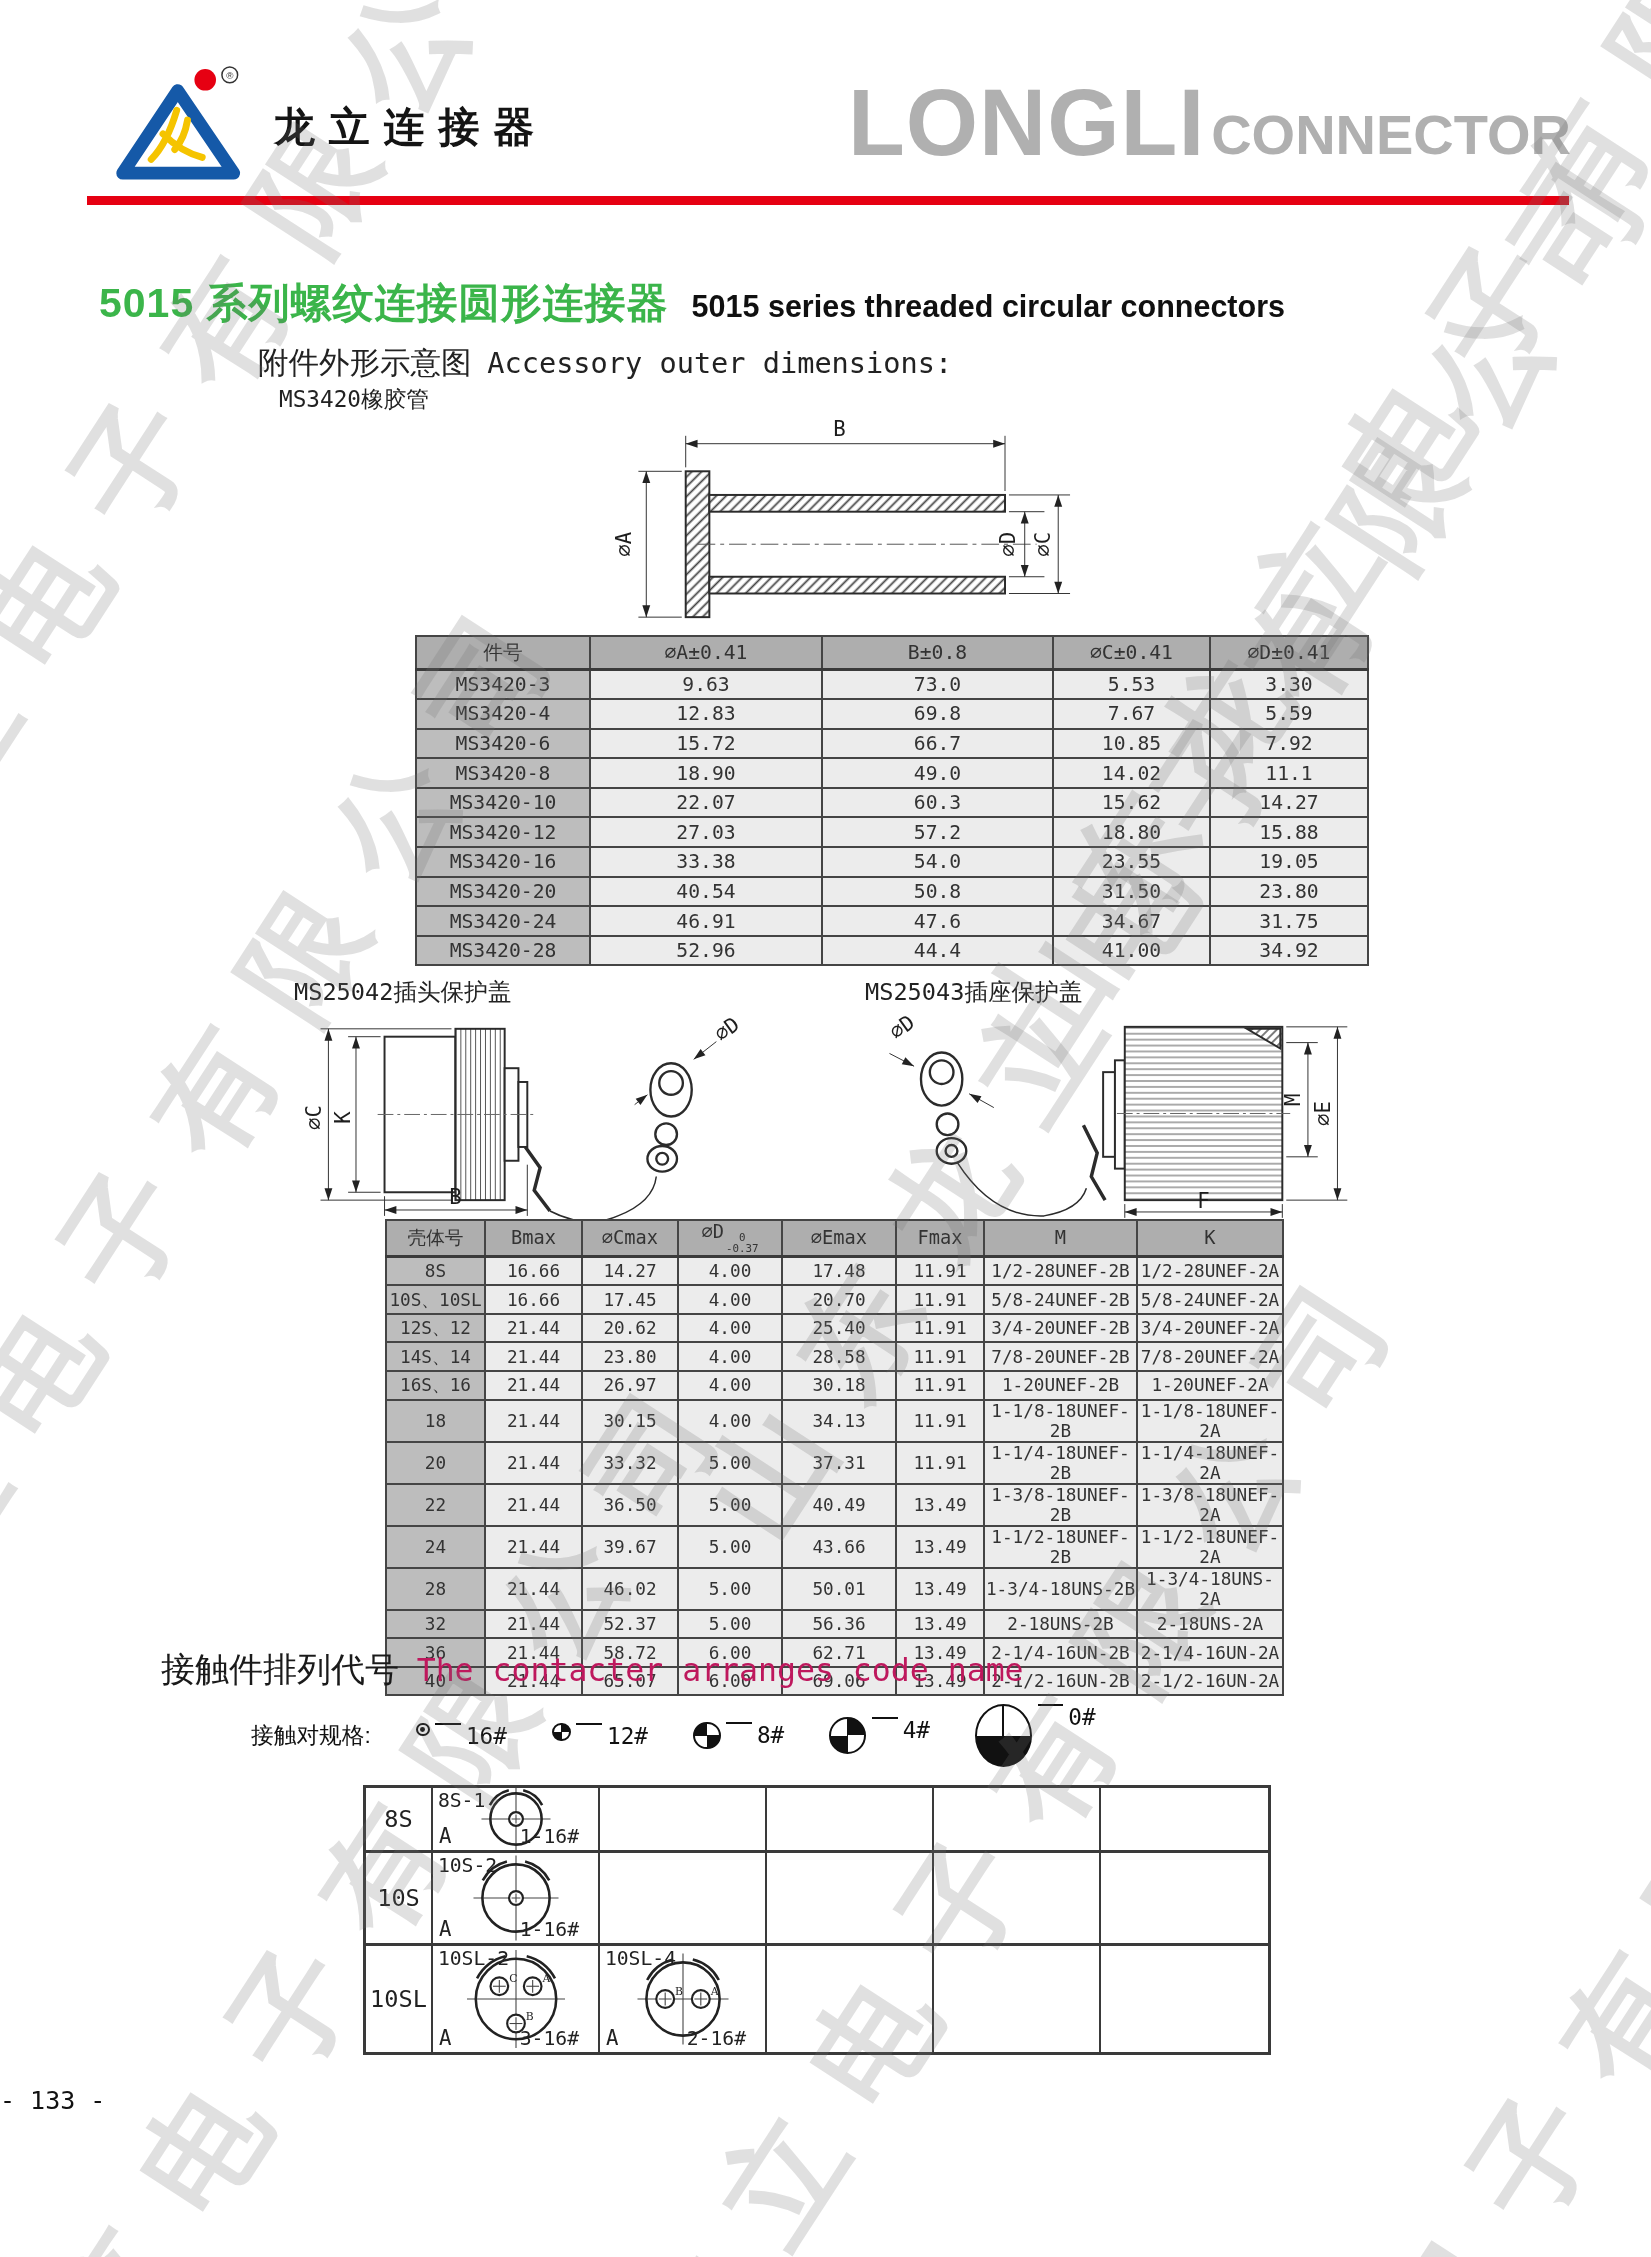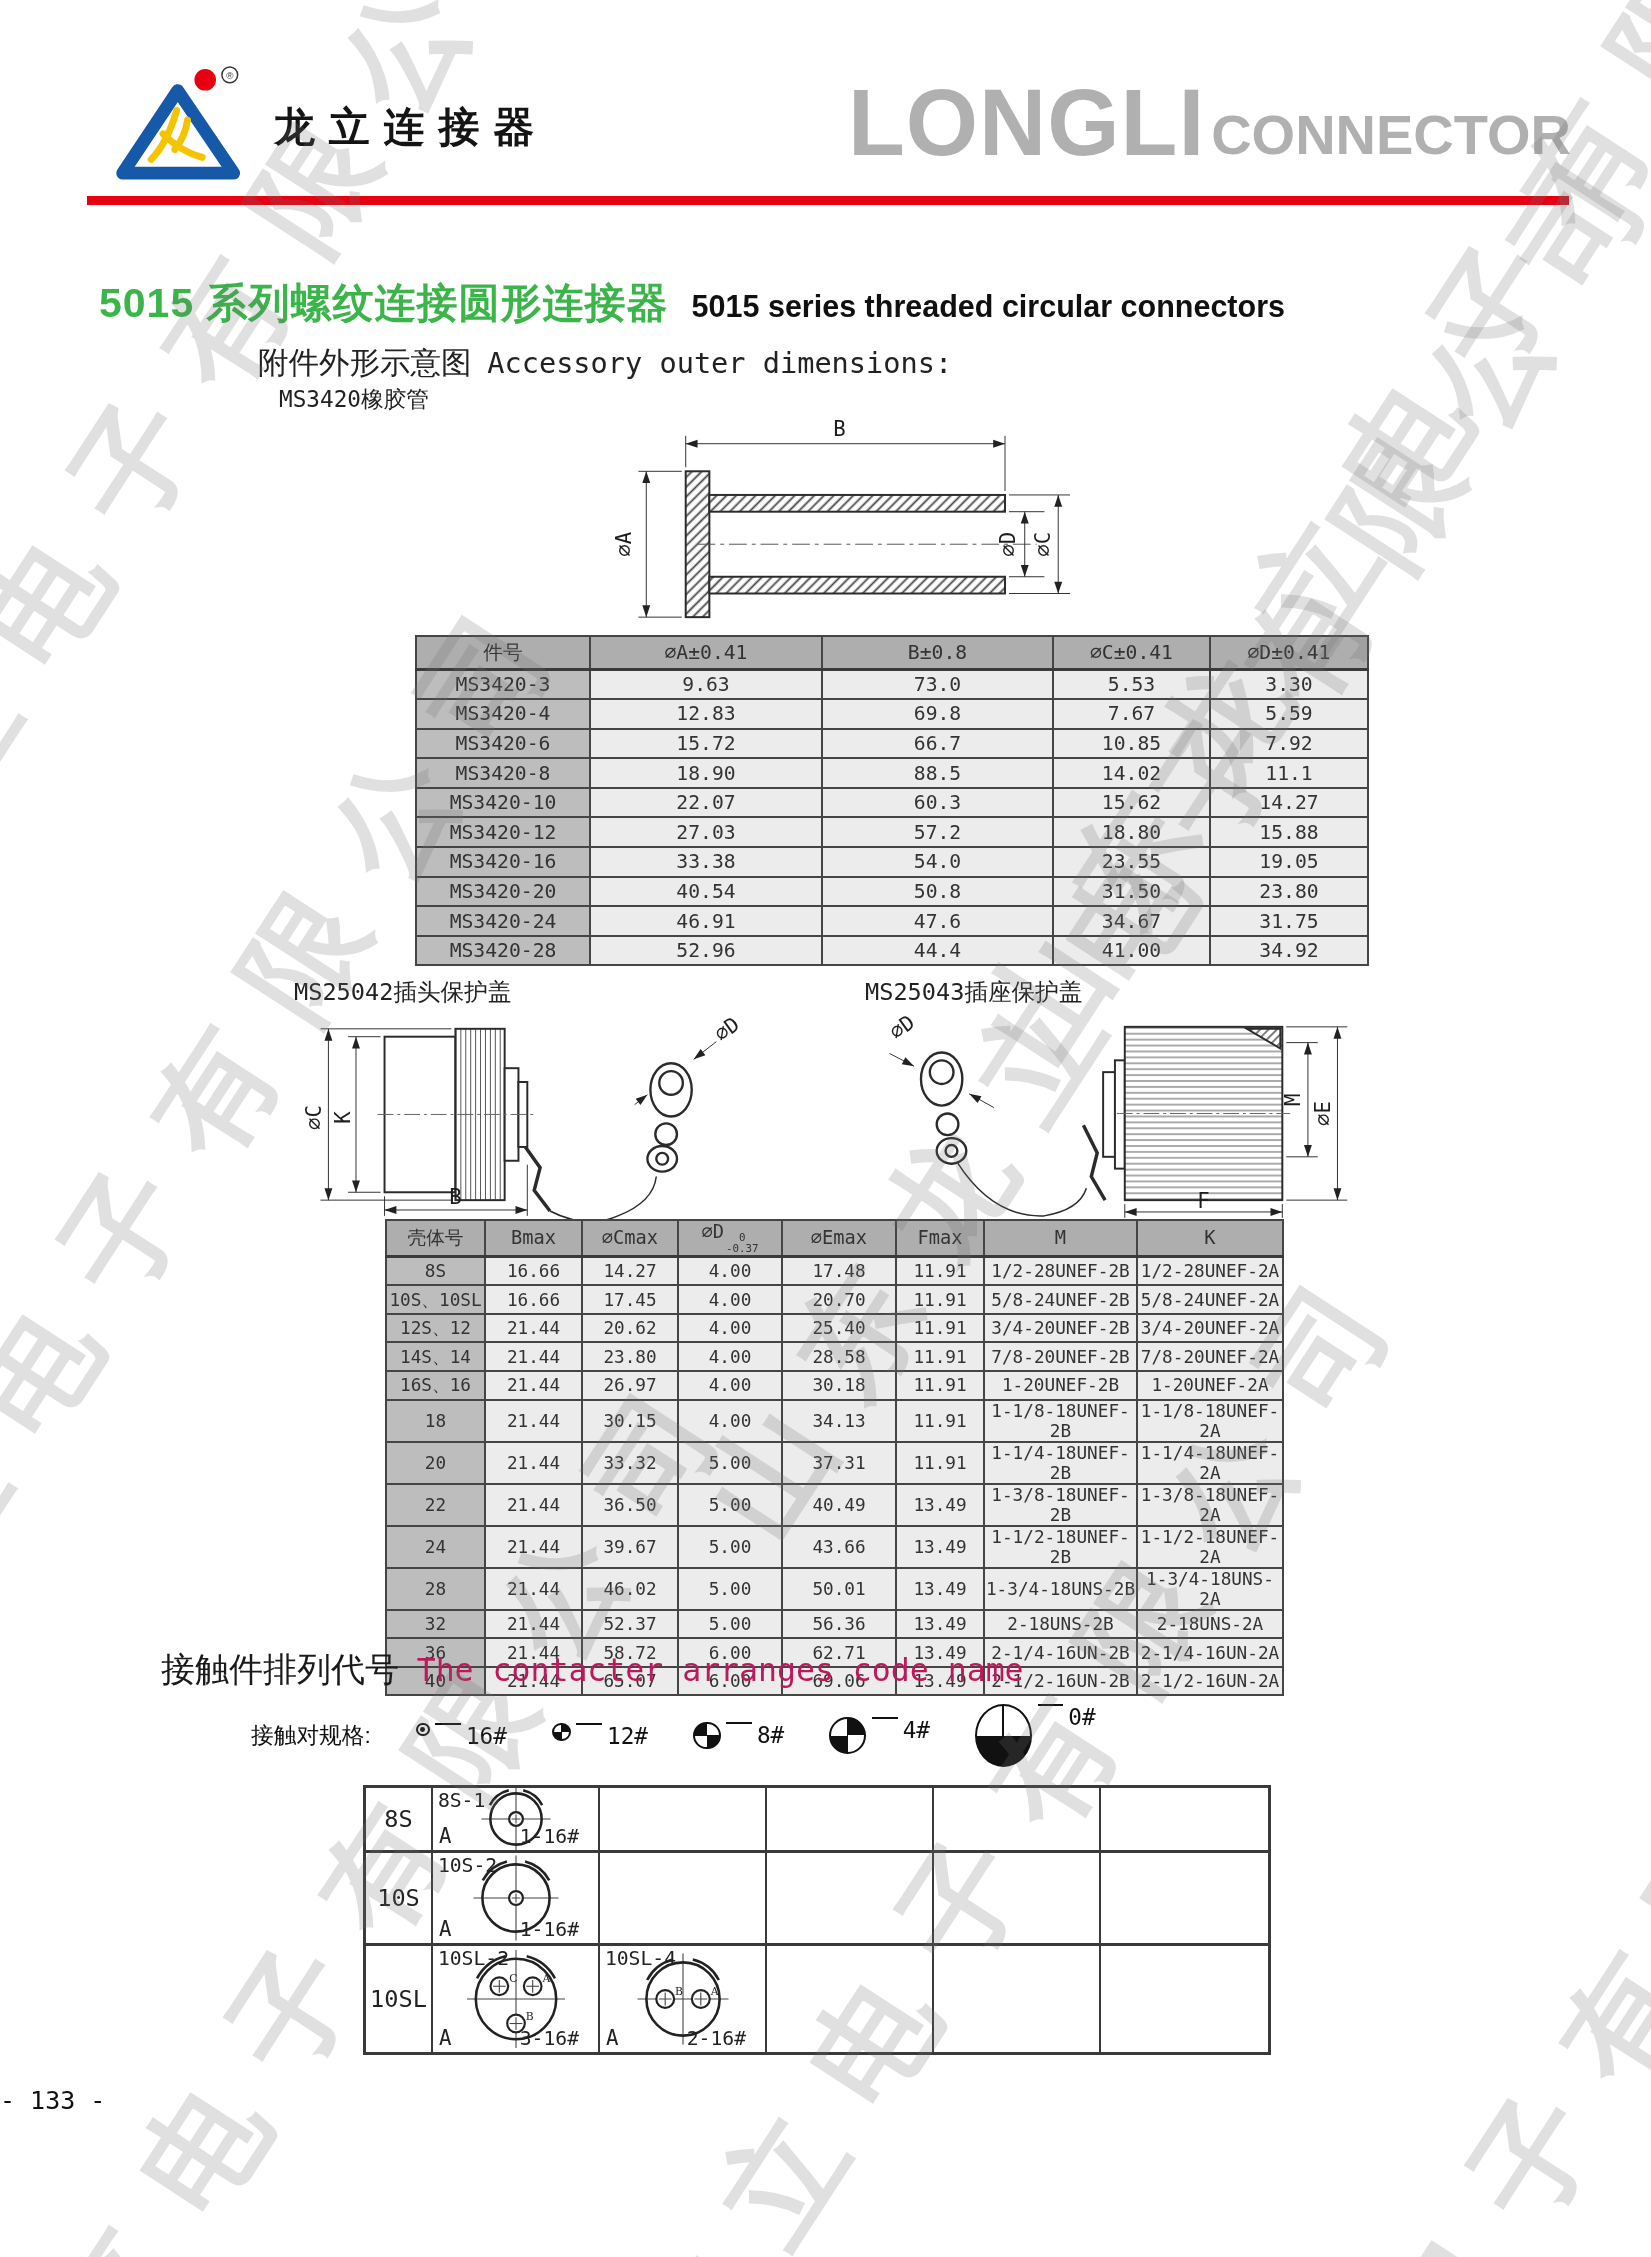--- a/index.html
+++ b/index.html
@@ -201,21 +201,21 @@
         <tr>
           <td class="lbl">MS3420-6</td>
           <td>15.72</td>
           <td>66.7</td>
           <td>10.85</td>
           <td>7.92</td>
         </tr>
         <tr class="alt">
           <td class="lbl">MS3420-8</td>
           <td>18.90</td>
-          <td>88.5</td>
+          <td>49.0</td>
           <td>14.02</td>
           <td>11.1</td>
         </tr>
         <tr>
           <td class="lbl">MS3420-10</td>
           <td>22.07</td>
           <td>60.3</td>
           <td>15.62</td>
           <td>14.27</td>
         </tr>

